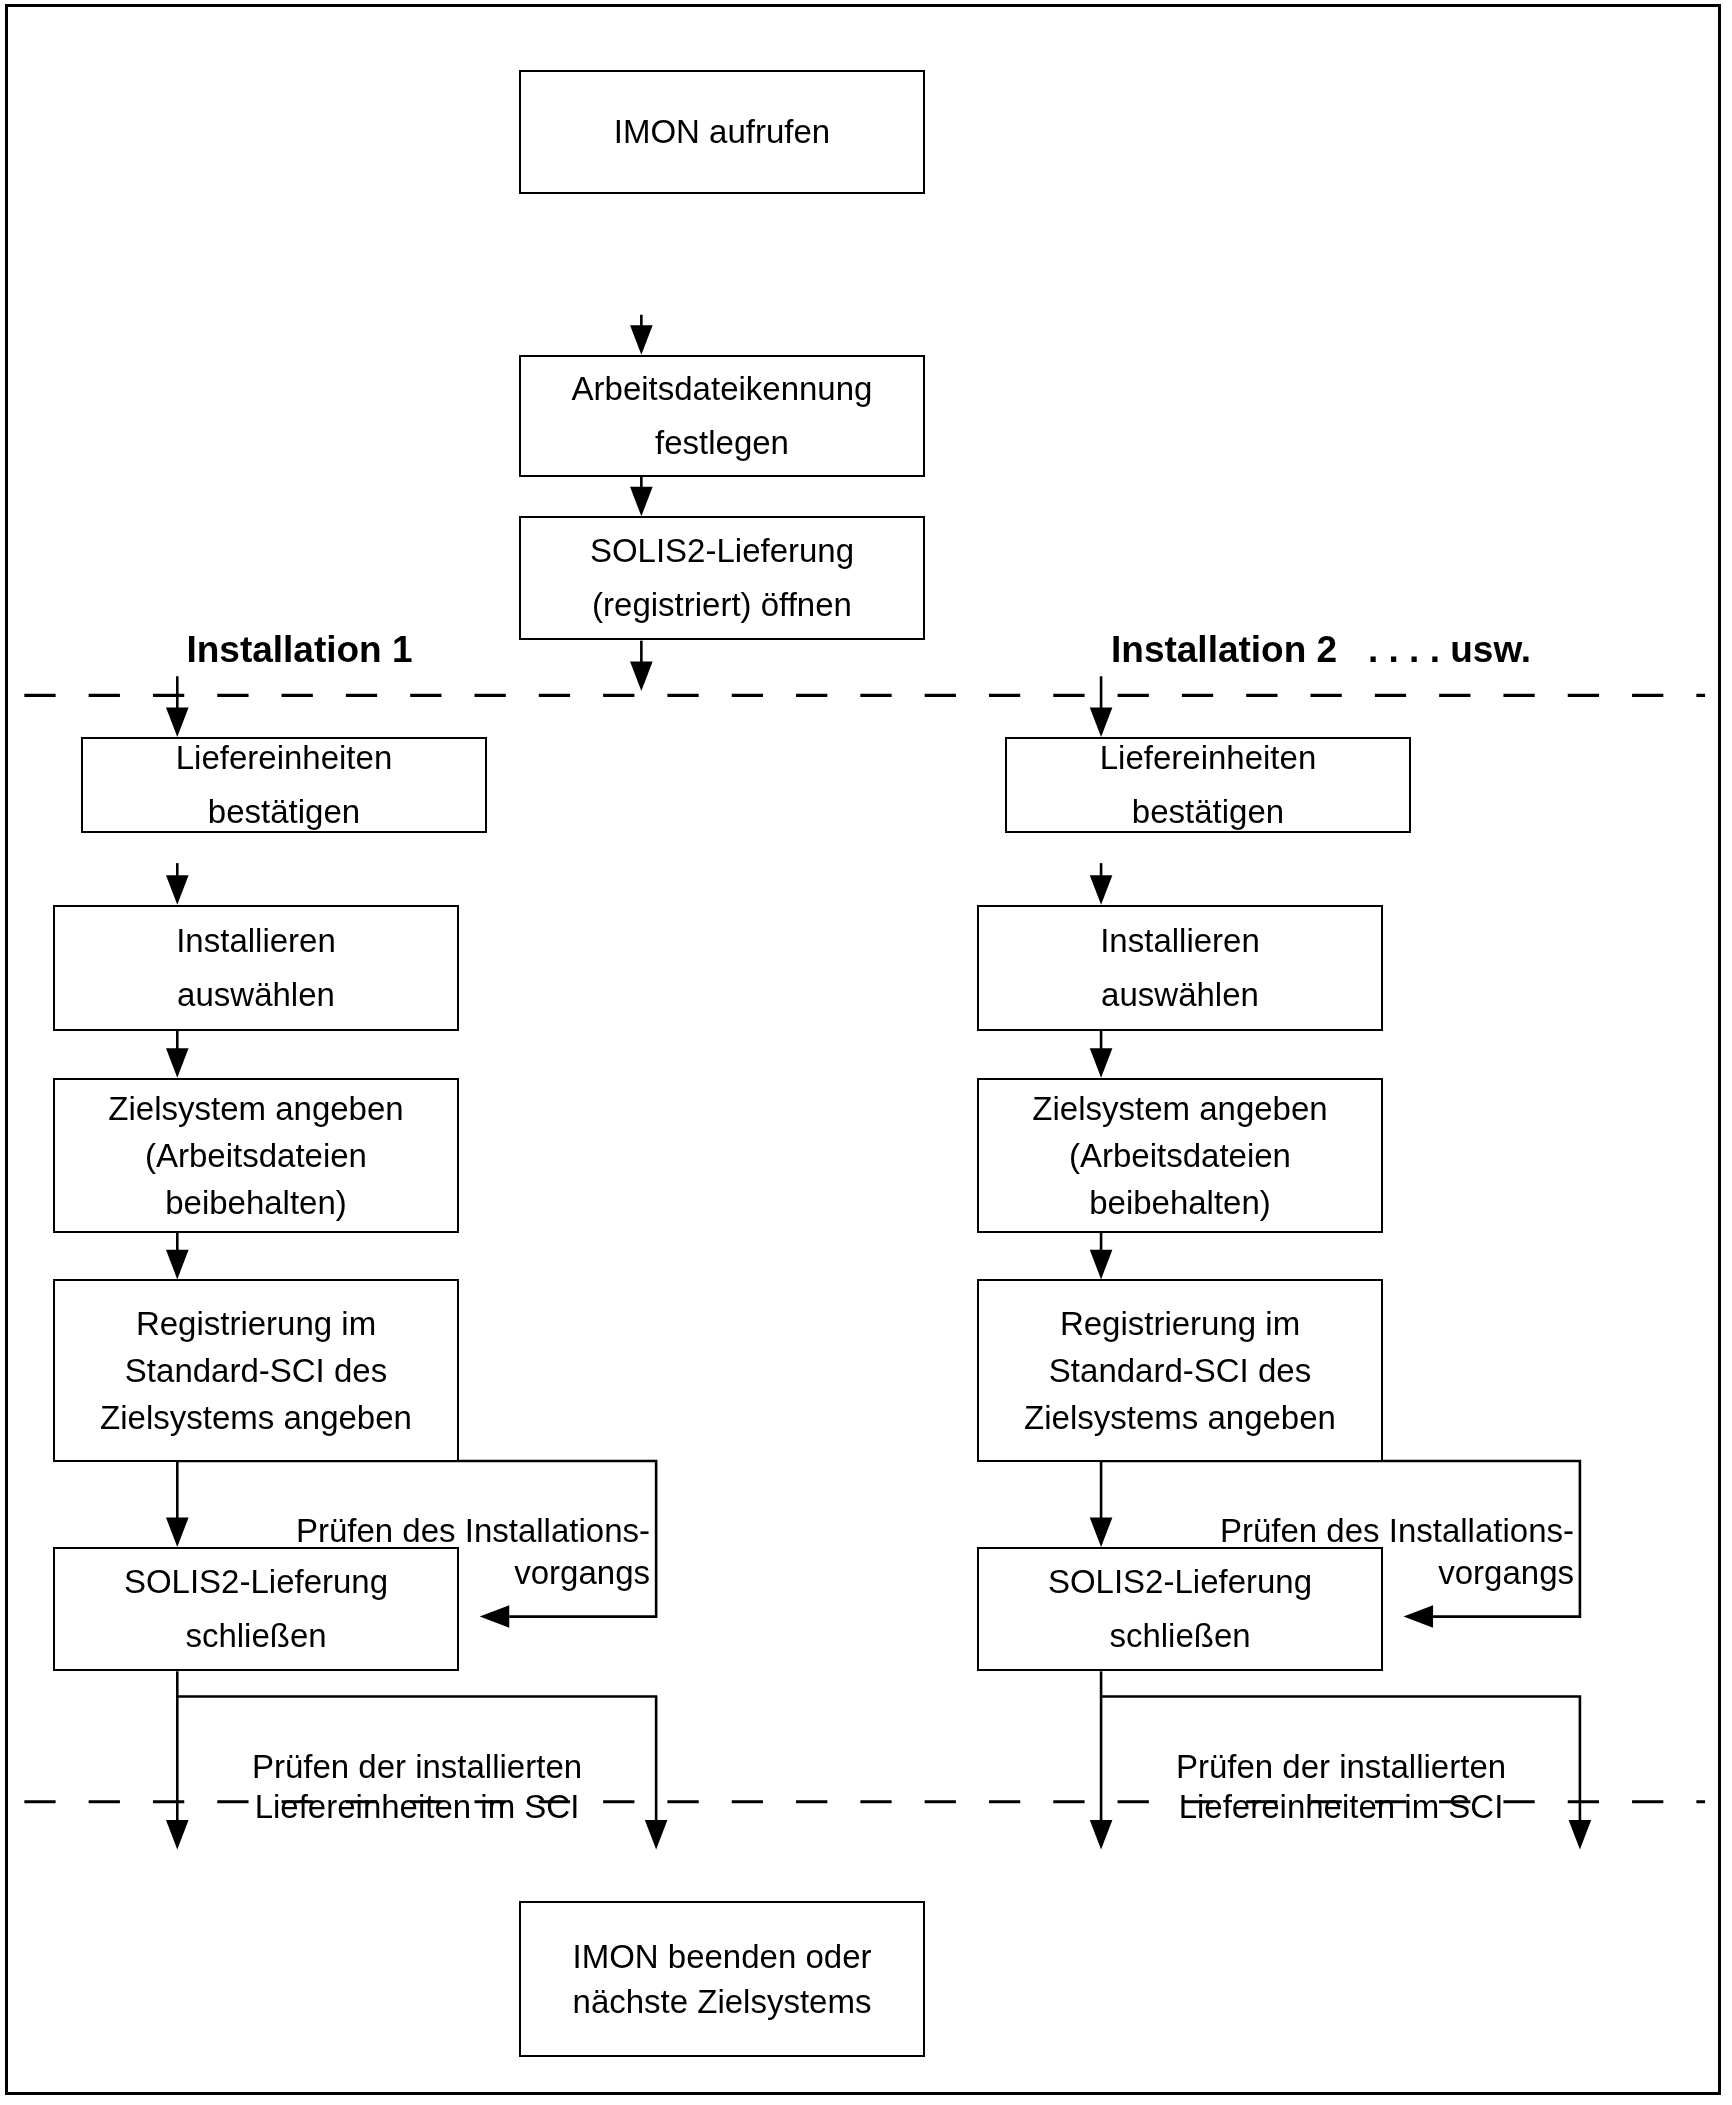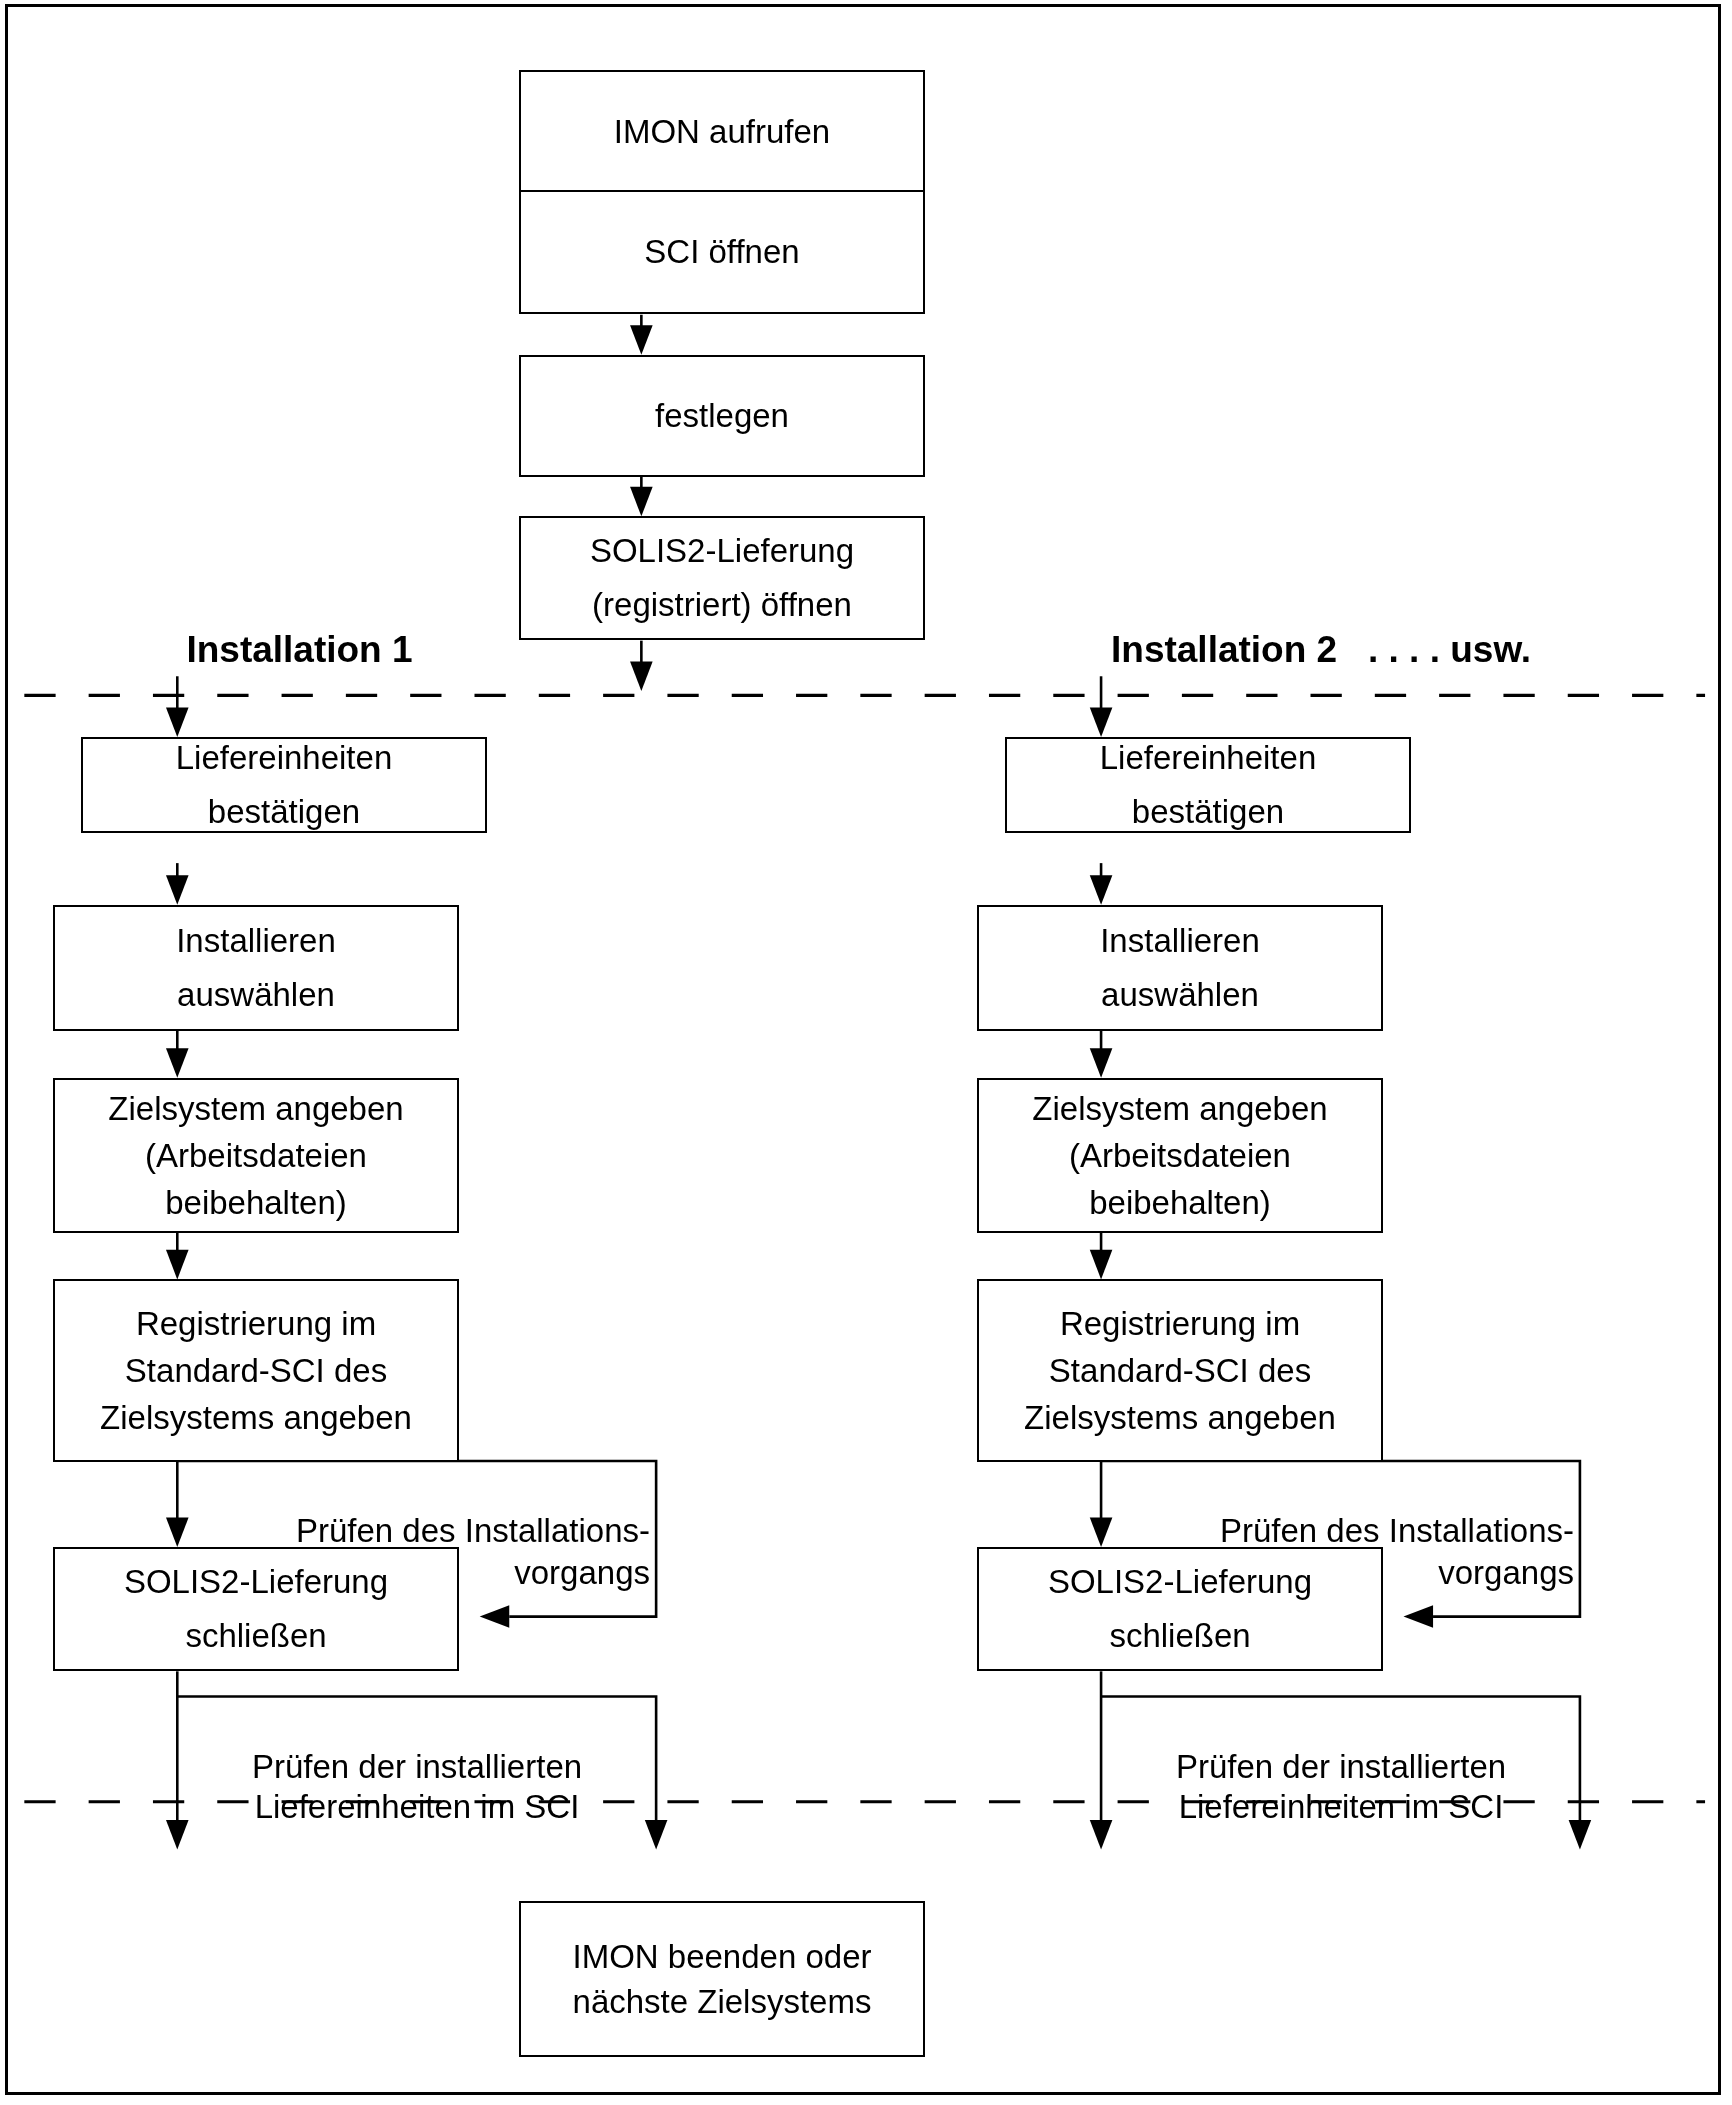--- a/index.html
+++ b/index.html
@@ -113,24 +113,22 @@
       <path d="M 1267 1952 H 1818 V 2097"></path>
       <polygon points="1805,2094 1831,2094 1818,2128"></polygon>
       <line x1="1267" y1="1923" x2="1267" y2="2097"></line>
         <polygon points="1254,2094 1280,2094 1267,2128"></polygon>
     </g>
   </svg>
 
   <div class="box c b1">
     <span class="ln">IMON aufrufen</span>
   </div>
-  <div class="box c b2">
-    <span class="ln">SCI öffnen</span>
-  </div>
   <div class="box c b3">
+    <span class="ln">Arbeitsdateikennung</span>
     <span class="ln">festlegen</span>
   </div>
   <div class="box c b4">
     <span class="ln">SOLIS2-Lieferung</span>
     <span class="ln">(registriert) öffnen</span>
   </div>
 
   <div class="col-header left">Installation 1</div>
   <div class="col-header right">Installation 2   . . . . usw.</div>
 

